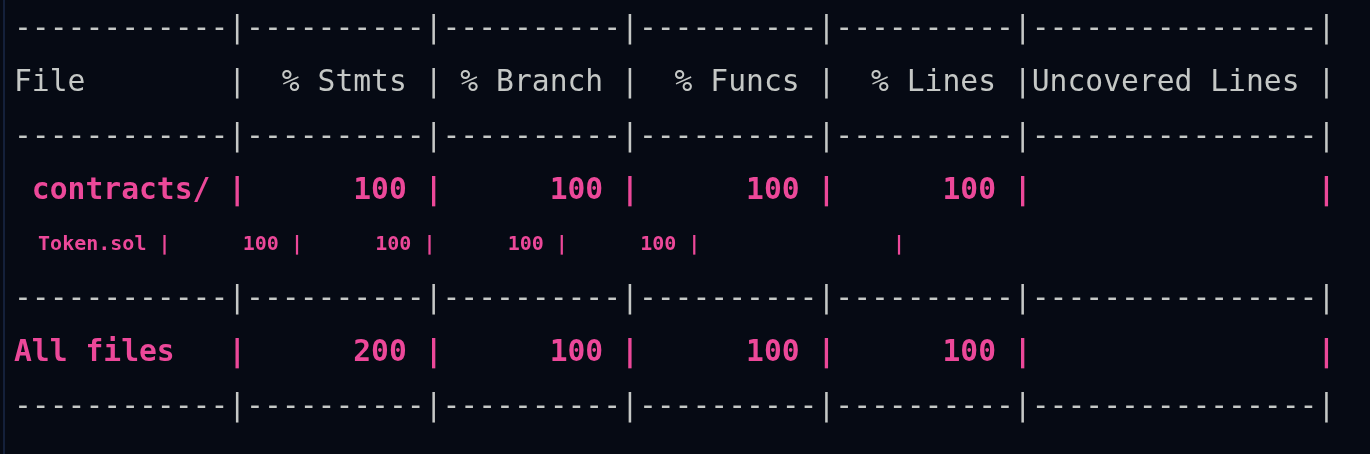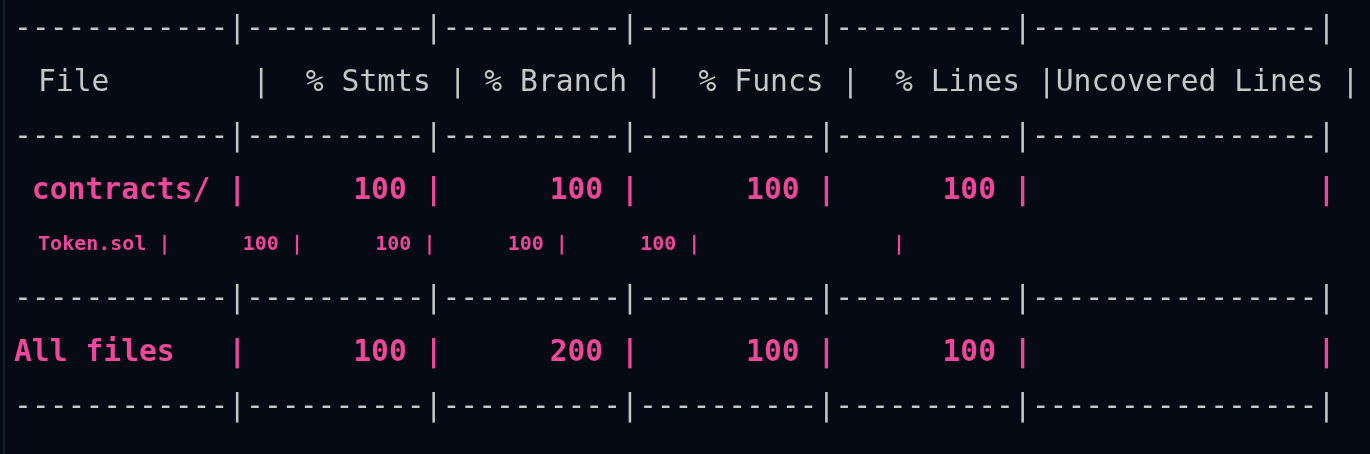--- a/index.html
+++ b/index.html
@@ -59,22 +59,22 @@
 </head>
 <body>
 
 <div id="terminal">
 
   <div id="left-edge-stripe"></div>
 
   <div id="coverage-table">
 
     <div class="term-row row-sep" style="font-size: 29.67px;">------------|----------|----------|----------|----------|----------------|</div>
-    <div class="term-row row-header" style="font-size: 29.67px; margin-left: 24px;">File        |  % Stmts | % Branch |  % Funcs |  % Lines |Uncovered Lines |</div>
+    <div class="term-row row-header" style="font-size: 29.67px;">File        |  % Stmts | % Branch |  % Funcs |  % Lines |Uncovered Lines |</div>
     <div class="term-row row-sep" style="font-size: 29.67px;">------------|----------|----------|----------|----------|----------------|</div>
     <div class="term-row row-data" style="font-size: 29.67px;"> contracts/ |      100 |      100 |      100 |      100 |                |</div>
     <div class="term-row row-data" style="font-size: 20px;">  Token.sol |      100 |      100 |      100 |      100 |                |</div>
     <div class="term-row row-sep" style="font-size: 29.67px;">------------|----------|----------|----------|----------|----------------|</div>
-    <div class="term-row row-data" style="font-size: 29.67px;">All files   |      100 |      200 |      100 |      100 |                |</div>
+    <div class="term-row row-data" style="font-size: 29.67px;">All files   |      200 |      100 |      100 |      100 |                |</div>
     <div class="term-row row-sep" style="font-size: 29.67px;">------------|----------|----------|----------|----------|----------------|</div>
 
   </div>
 </div>
 
 </body></html>

